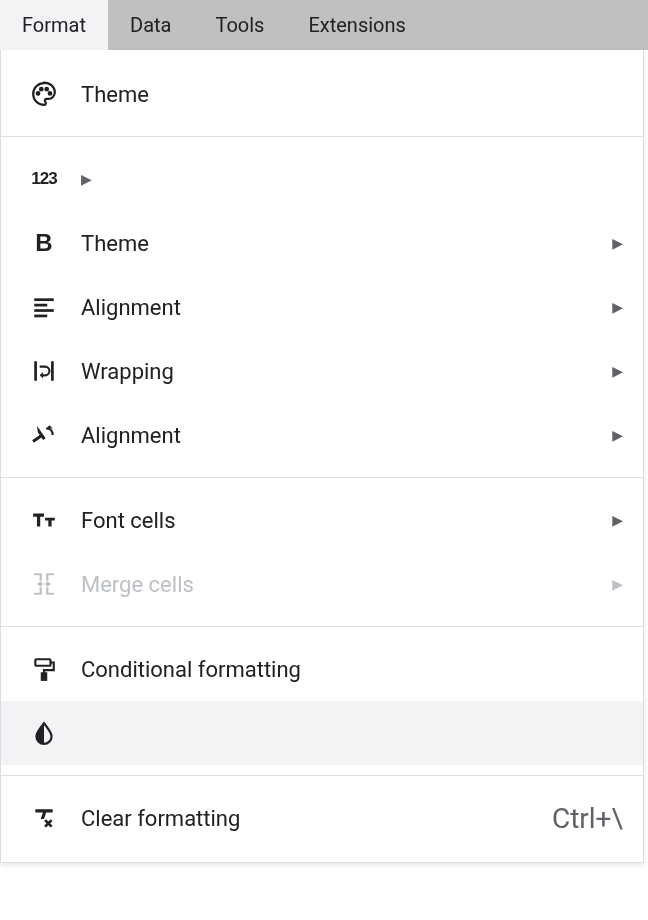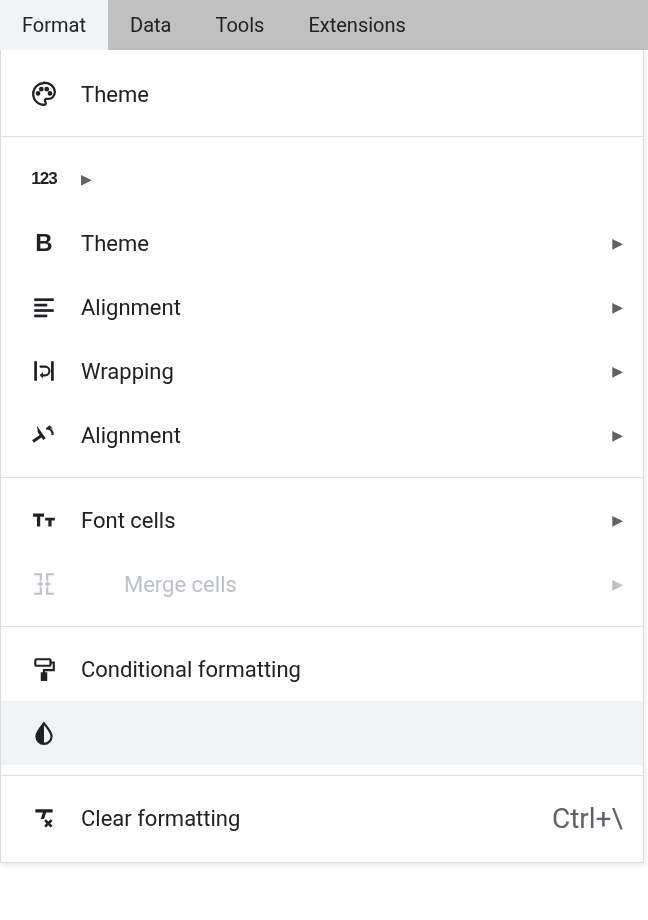--- a/index.html
+++ b/index.html
@@ -48,21 +48,20 @@
       cursor: pointer;
       font-size: 22px;
       color: #202124;
     }
     .menu-item.highlighted {
       background: #f1f3f4;
     }
     .menu-item.disabled {
       color: #bdc1c6;
       cursor: default;
-      gap: 43px;
     }
     .menu-item .icon {
       width: 30px;
       height: 30px;
       margin-right: 22px;
       display: flex;
       align-items: center;
       justify-content: center;
       flex-shrink: 0;
     }

